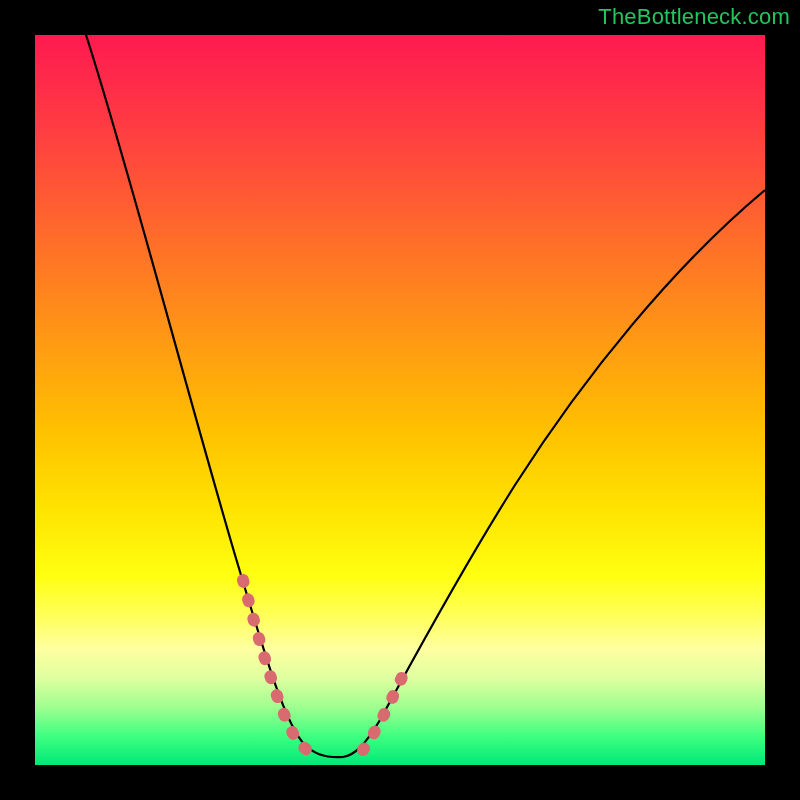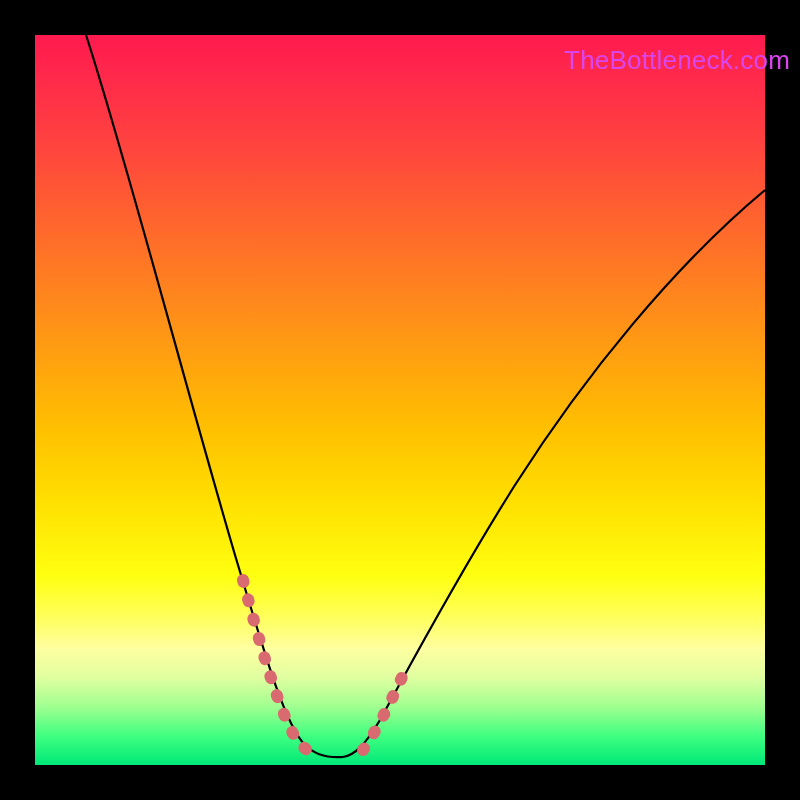--- a/index.html
+++ b/index.html
@@ -14,26 +14,25 @@
   .frame {
     position: relative;
     width: 800px;
     height: 800px;
     background: #000;
   }
   .watermark {
     position: absolute;
     top: 4px;
     right: 10px;
-    color: #d946ef;
-    font-size: 26px;
+    color: #22c55e;
+    font-size: 22px;
     font-weight: 500;
     letter-spacing: 0.2px;
     z-index: 3;
-    margin-top: 41px;
   }
   .plot-area {
     position: absolute;
     left: 35px;
     top: 35px;
     width: 730px;
     height: 730px;
     overflow: hidden;
   }
   .gradient {

